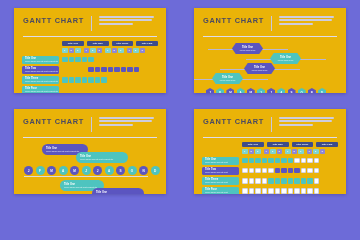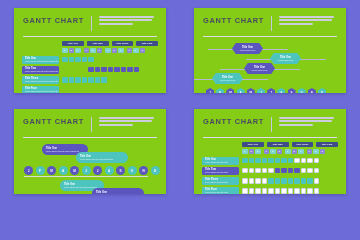--- a/index.html
+++ b/index.html
@@ -12,21 +12,21 @@
   .grid{
     width:360px;height:202px;
     display:grid;
     grid-template-columns:1fr 1fr;
     grid-template-rows:1fr 1fr;
   }
   .cell{position:relative;display:flex;align-items:center;justify-content:center;}
   .slide{
     position:relative;
     width:152px;height:85px;
-    background:#84cc16;
+    background:#eab308;
     box-shadow:0 1px 3px rgba(40,30,90,.28);
     overflow:hidden;
   }
   
   .hdr{display:flex;align-items:flex-start;padding:8px 9px 0 9px;}
   .title{
     font-size:7.4px;font-weight:bold;letter-spacing:.7px;
     color:#4b4a63;white-space:nowrap;line-height:10px;
     padding-right:7px;
   }

